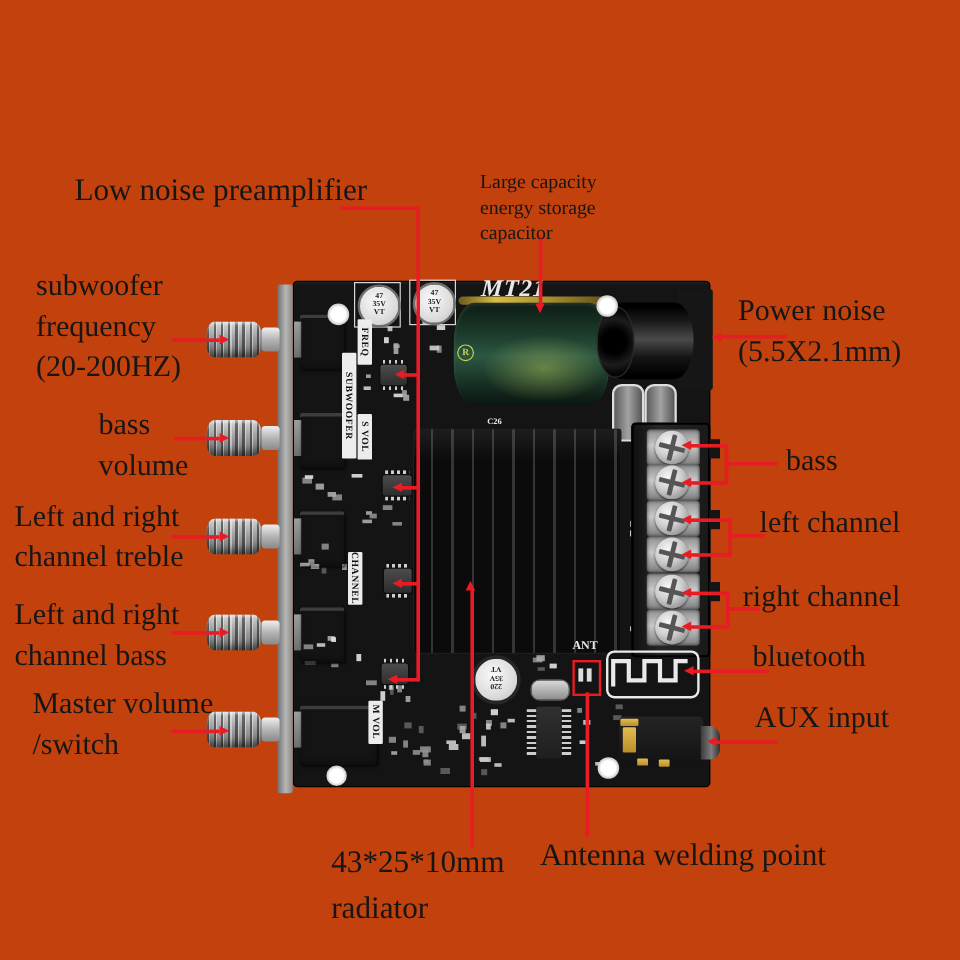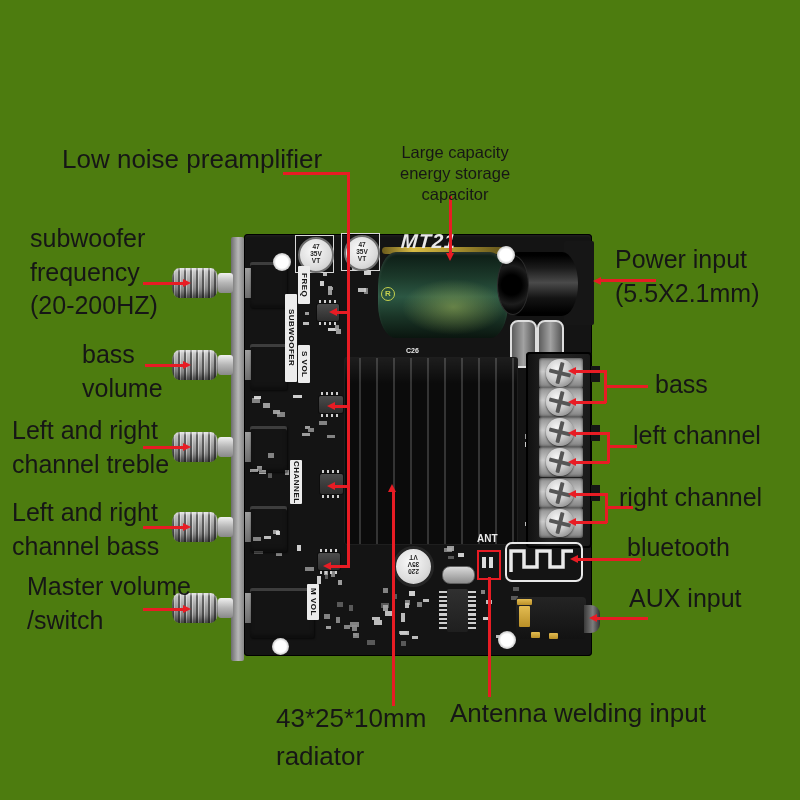--- a/index.html
+++ b/index.html
@@ -1,18 +1,18 @@
 <!DOCTYPE html>
 <html><head>
 <meta charset="utf-8">
 <style>
   :root{ --red:#e81c24; }
   html,body{margin:0;padding:0;background:#fff;}
-  .stage{position:relative;width:800px;height:800px;background:#4d7c0f;overflow:hidden;
-         font-family:Liberation Sans, sans-serif;}
+  .stage{position:relative;width:800px;height:800px;background:#c2410c;overflow:hidden;
+         font-family:Liberation Serif, serif;}
   .ab{position:absolute;}
   
   .lbl{position:absolute;color:#161616;white-space:pre-line;line-height:1.34;z-index:7;}
   .f26{font-size:26px;} .f25{font-size:25px;} .f16{font-size:16.5px;line-height:1.26;}
   
   .rl{position:absolute;background:var(--red);z-index:6;}
   .ar{position:absolute;width:0;height:0;z-index:6;}
   .ar.r{border-top:4px solid transparent;border-bottom:4px solid transparent;border-left:8px solid var(--red);}
   .ar.l{border-top:4px solid transparent;border-bottom:4px solid transparent;border-right:8px solid var(--red);}
   .ar.u{border-left:4.5px solid transparent;border-right:4.5px solid transparent;border-bottom:8px solid var(--red);}
@@ -64,44 +64,44 @@
   .cbv{position:absolute;left:12px;top:3px;width:3.5px;height:22px;background:#565656;transform:rotate(14deg);border-radius:1px;}
   .smdwrap{position:absolute;inset:0;z-index:2;}
   .gold{position:absolute;z-index:4;background:linear-gradient(180deg,#e3bc52,#b98f27);border-radius:1px;}
 </style>
 </head>
 <body>
 
 <div class="stage">
 
   <div class="lbl f26" style="left:62px;top:142px;">Low noise preamplifier</div>
-  <div class="lbl f16" style="left:400px;top:142px;text-align:center;">Large capacity
+  <div class="lbl f16" style="left:400px;top:142px;">Large capacity
 energy storage
 capacitor</div>
   <div class="lbl f25" style="left:30px;top:222px;">subwoofer
 frequency
 (20-200HZ)</div>
   <div class="lbl f25" style="left:82px;top:338px;">bass
 volume</div>
   <div class="lbl f25" style="left:12px;top:414px;">Left and right
 channel treble</div>
   <div class="lbl f25" style="left:12px;top:496px;">Left and right
 channel bass</div>
   <div class="lbl f25" style="left:27px;top:570px;">Master volume
 /switch</div>
-  <div class="lbl f25" style="left:615px;top:243px;">Power input
+  <div class="lbl f25" style="left:615px;top:243px;">Power noise
 (5.5X2.1mm)</div>
   <div class="lbl f25" style="left:655px;top:368px;">bass</div>
   <div class="lbl f25" style="left:633px;top:419px;">left channel</div>
   <div class="lbl f25" style="left:619px;top:481px;">right channel</div>
   <div class="lbl f25" style="left:627px;top:531px;">bluetooth</div>
   <div class="lbl f25" style="left:629px;top:582px;">AUX input</div>
   <div class="lbl f26" style="left:276px;top:700px;line-height:1.45;">43*25*10mm
 radiator</div>
-  <div class="lbl f26" style="left:450px;top:696px;">Antenna welding input</div>
+  <div class="lbl f26" style="left:450px;top:696px;">Antenna welding point</div>
 
   <div class="pcb"></div>
   <div class="smdwrap" id="decor">
       <div style="position: absolute; left: 328.178px; top: 327.585px; width: 7.99261px; height: 3.29926px; background: rgb(226, 226, 226); opacity: 0.9;"></div>
       <div style="position: absolute; left: 304.632px; top: 311.977px; width: 4.14473px; height: 3.40384px; background: rgb(171, 171, 171); opacity: 0.9;"></div>
       <div style="position: absolute; left: 333.435px; top: 312.076px; width: 5.08559px; height: 3.2377px; background: rgb(171, 171, 171); opacity: 0.9;"></div>
       <div style="position: absolute; left: 334.504px; top: 326.359px; width: 4.75661px; height: 3.2692px; background: rgb(171, 171, 171); opacity: 0.9;"></div>
       <div style="position: absolute; left: 335.536px; top: 328.929px; width: 5.71585px; height: 4.7641px; background: rgb(171, 171, 171); opacity: 0.9;"></div>
       <div style="position: absolute; left: 334.739px; top: 324.857px; width: 4.34073px; height: 3.23672px; background: rgb(143, 143, 143); opacity: 0.9;"></div>
       <div style="position: absolute; left: 302.71px; top: 321.76px; width: 5.80351px; height: 3.4039px; background: rgb(206, 206, 206); opacity: 0.9;"></div>

